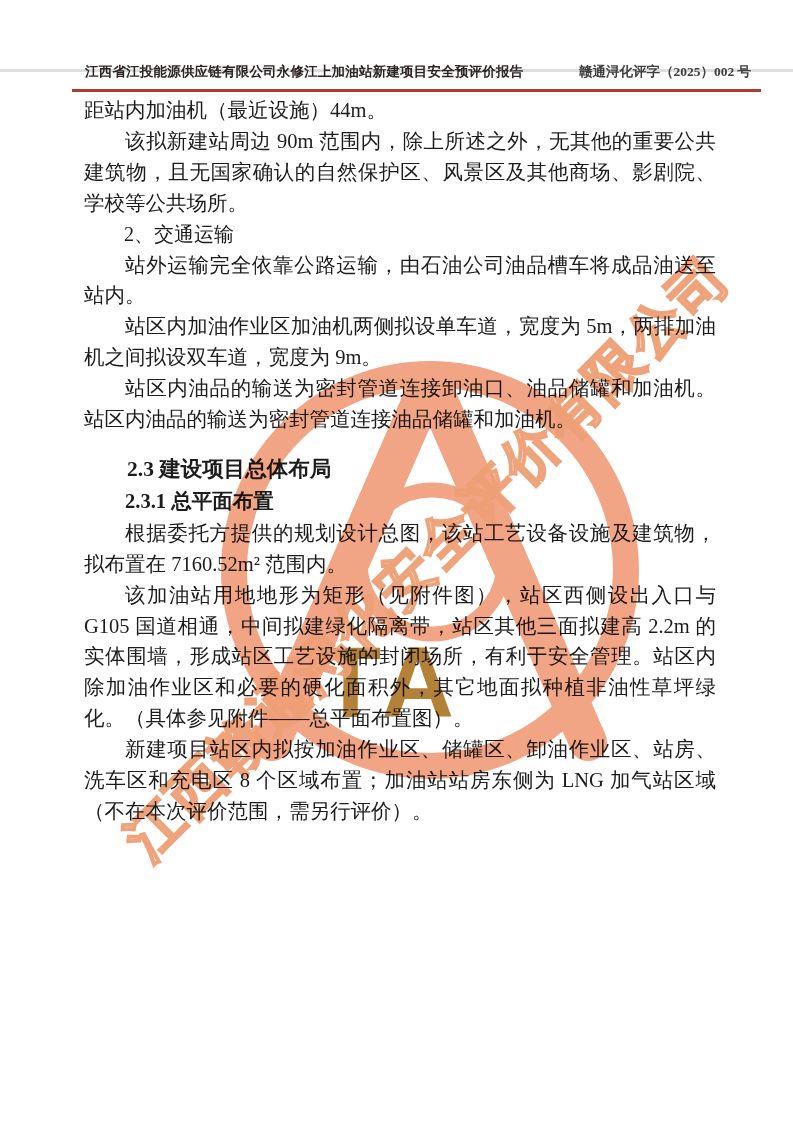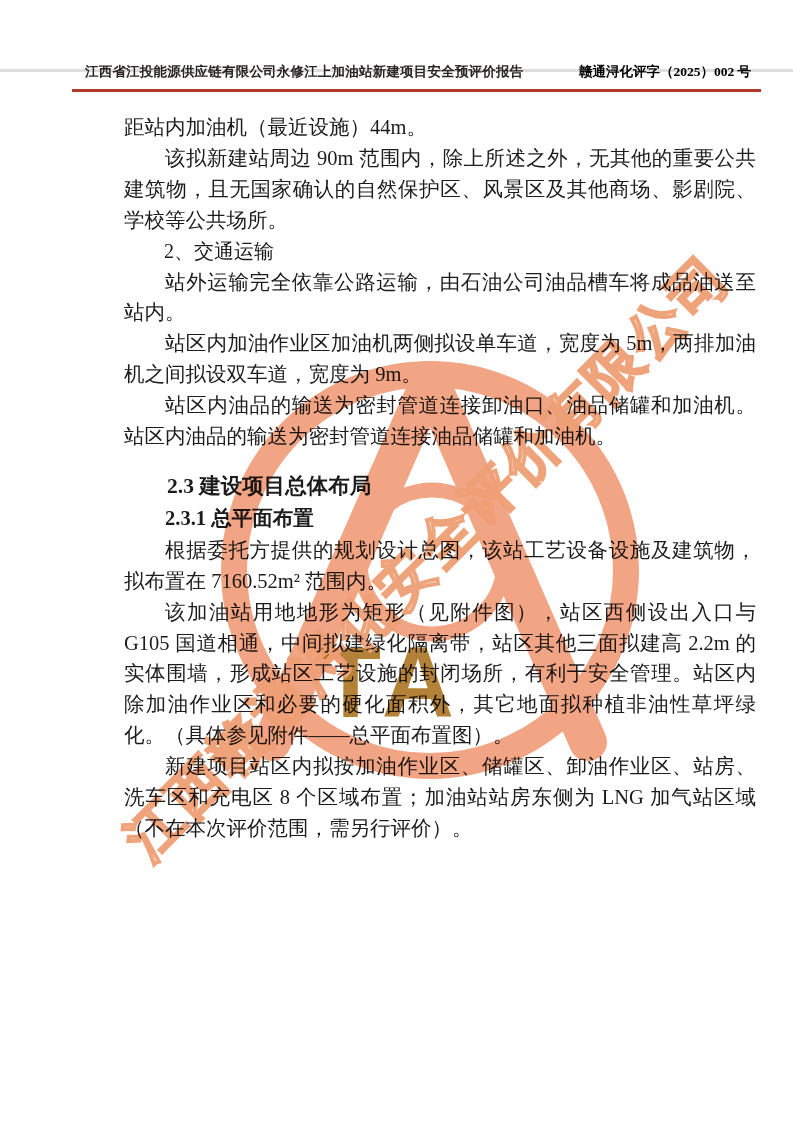--- a/index.html
+++ b/index.html
@@ -7,25 +7,25 @@
     position:relative;width:793px;height:1122px;background:#ffffff;
     margin:0 auto;overflow:hidden;
     font-family:"Liberation Serif","DejaVu Serif",serif;color:#1c1c1c;padding-left:36px;
   }
   
   .scan-line{position:absolute;top:69px;left:0;width:100%;height:3px;background:#8d9298;opacity:.30;}
 
   
   .hdr{position:absolute;top:63px;left:85px;right:78px;display:flex;justify-content:space-between;align-items:baseline;}
   .hdr-left{font-size:13.5px;font-weight:bold;color:#2b2423;letter-spacing:.2px;}
-  .hdr-right{font-size:13.5px;font-weight:bold;color:#000000;white-space:nowrap;margin-left:14px;}
+  .hdr-right{font-size:13.5px;font-weight:bold;color:#404040;white-space:nowrap;margin-left:14px;}
   .hdr-rule{position:absolute;top:89px;left:72px;right:68px;height:3px;background:#b03a2e;}
 
   
-  main{position:absolute;top:112px;left:84px;width:632px;font-size:20.5px;line-height:30.9px;text-align:justify;z-index:2;margin-left:40px;}
+  main{position:absolute;top:95px;left:84px;width:632px;font-size:20.5px;line-height:30.9px;text-align:justify;z-index:2;}
   main p{margin:0;text-indent:2em;}
   main p.no-indent{text-indent:0;}
   .h-traffic{font-weight:normal;font-size:20px;text-indent:2em;margin:0;}
   .h-sec{font-weight:bold;font-size:21.5px;margin:19px 0 1px 0;text-align:left;}
   .h-sub{font-weight:bold;font-size:20.5px;margin:0 0 1px 0;text-align:left;}
 
   
   .pagenum{position:absolute;top:1037px;left:0;width:100%;text-align:right;
     font-size:15px;font-weight:bold;color:#1d4ed8;z-index:2;}
 

